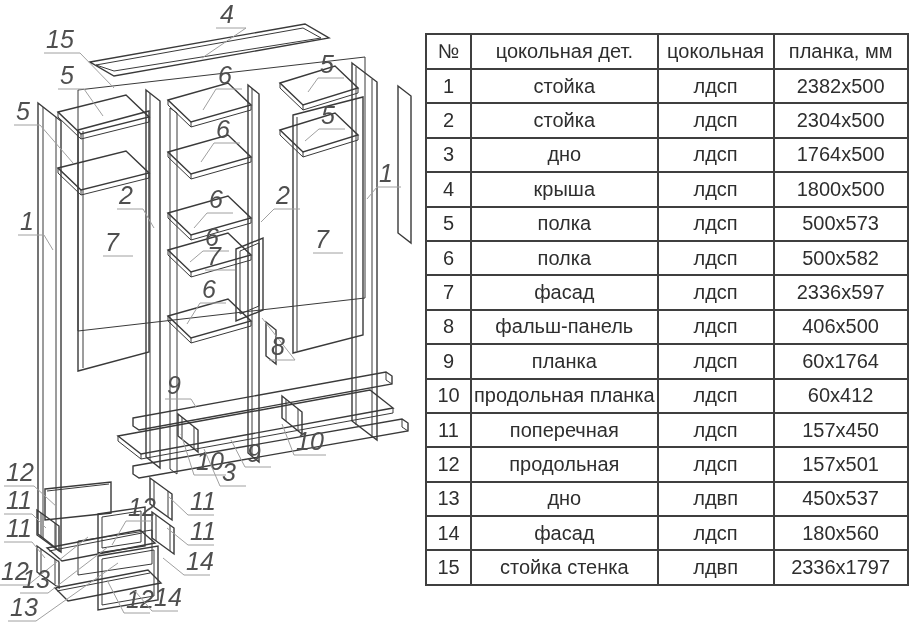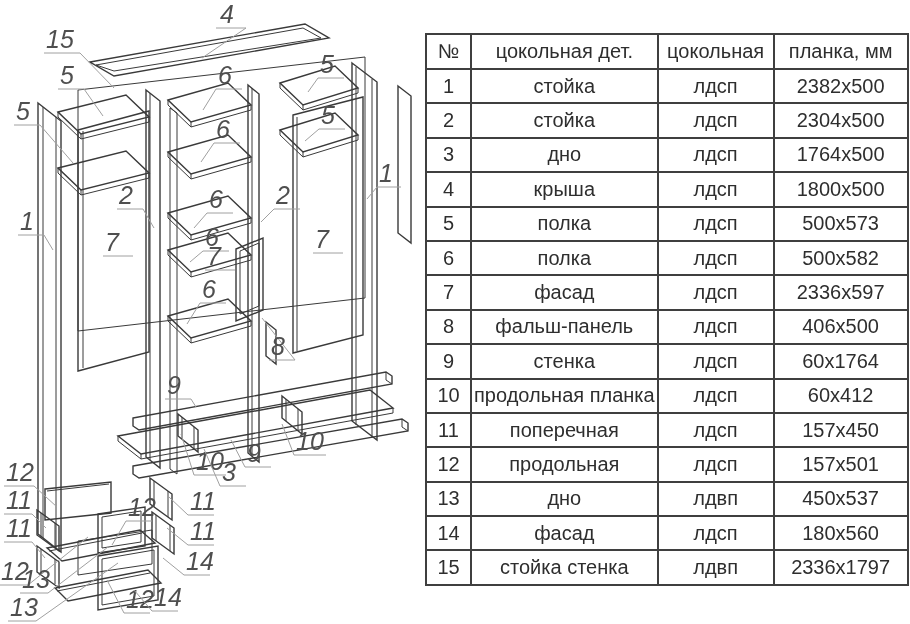--- a/index.html
+++ b/index.html
@@ -253,21 +253,21 @@
           <td>2336x597</td>
         </tr>
         <tr>
           <td>8</td>
           <td>фальш-панель</td>
           <td>лдсп</td>
           <td>406x500</td>
         </tr>
         <tr>
           <td>9</td>
-          <td>стенка</td>
+          <td>планка</td>
           <td>лдсп</td>
           <td>60x1764</td>
         </tr>
         <tr>
           <td>10</td>
           <td>продольная планка</td>
           <td>лдсп</td>
           <td>60x412</td>
         </tr>
         <tr>

